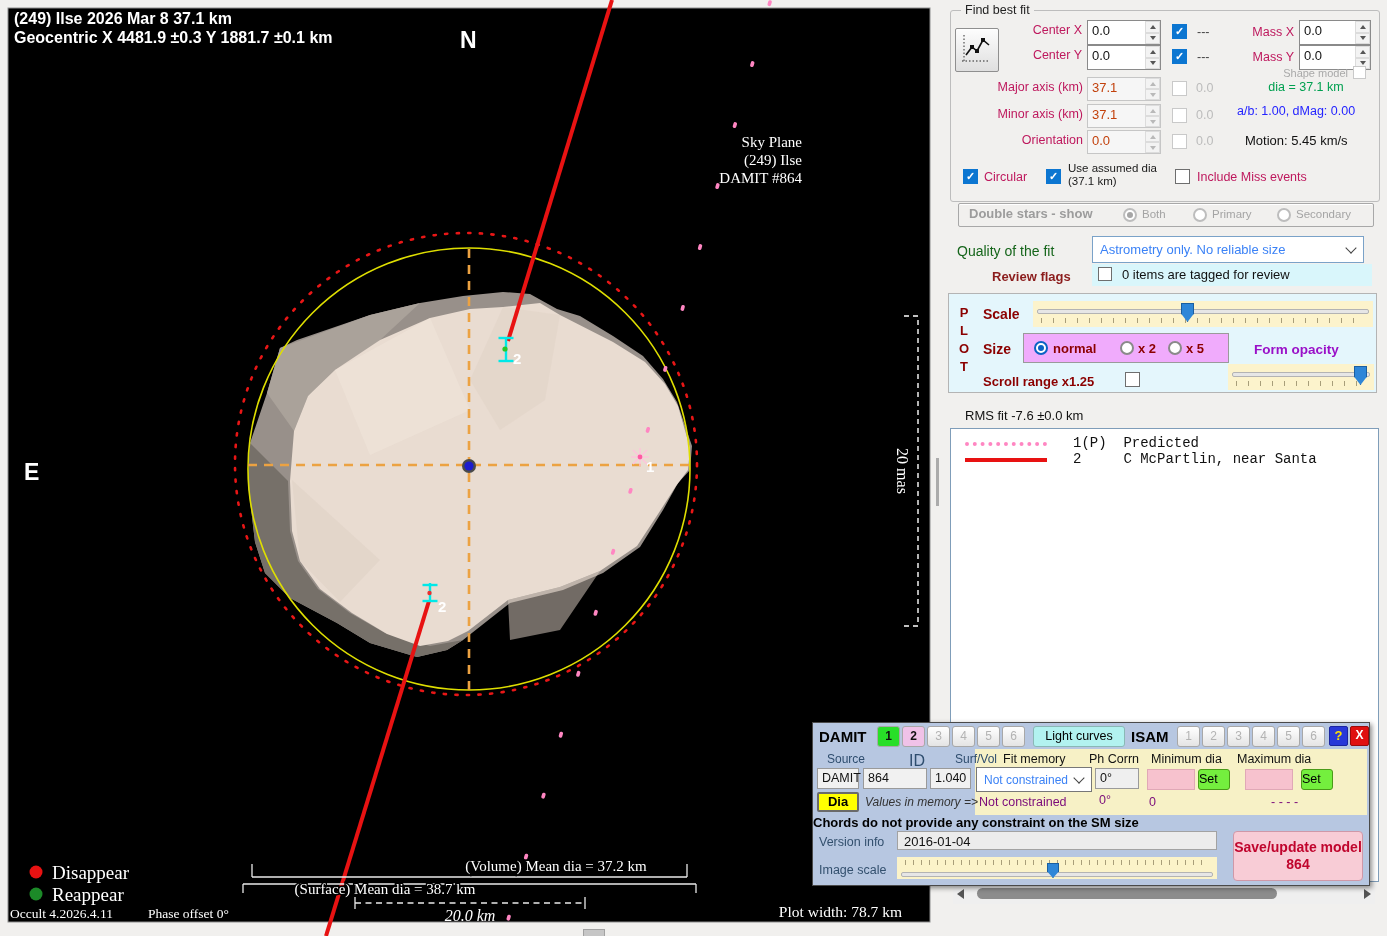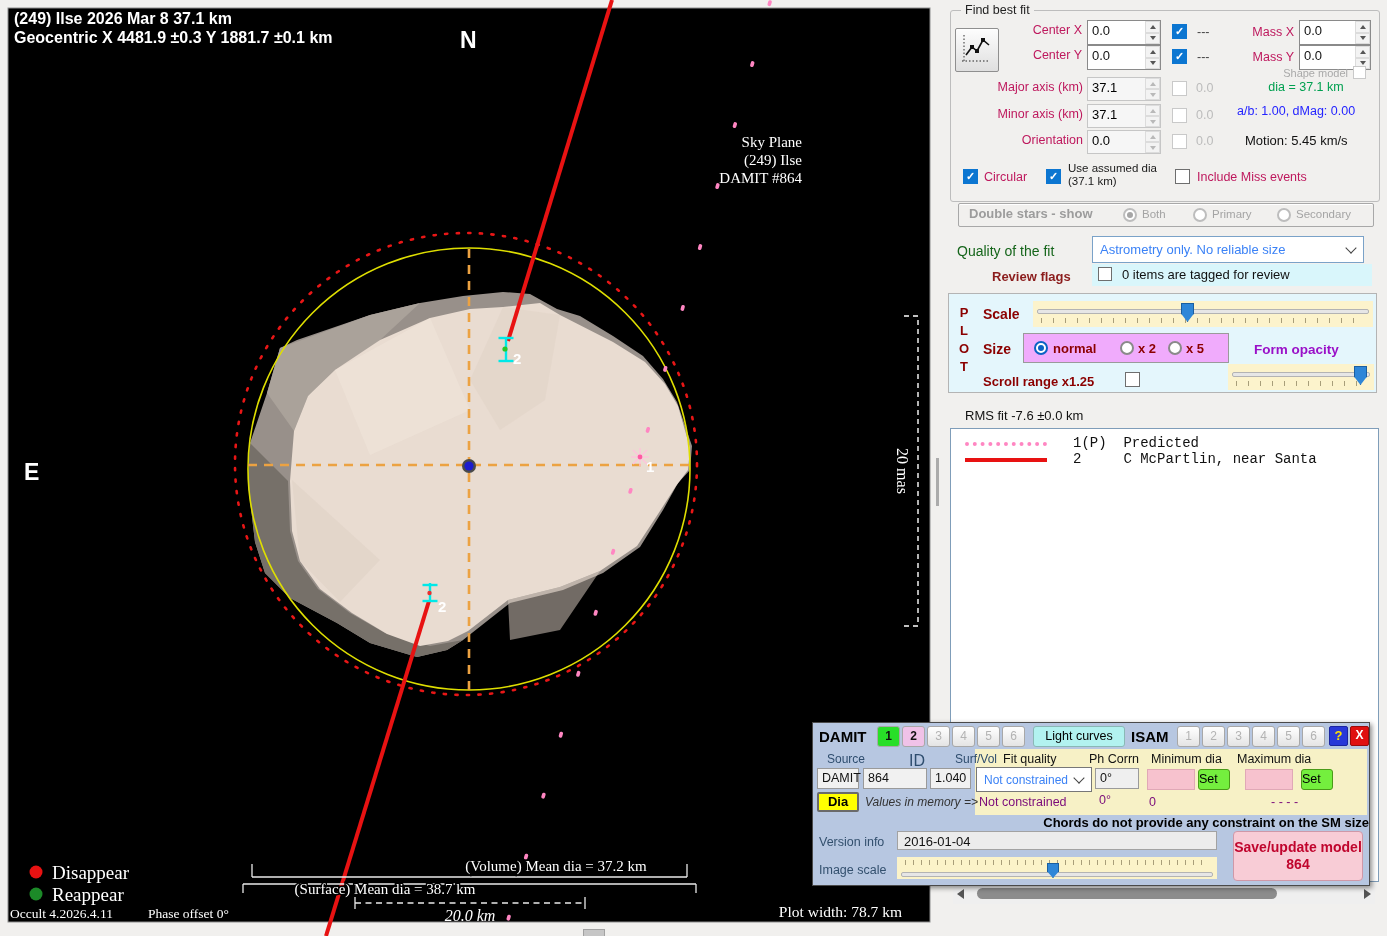--- a/index.html
+++ b/index.html
@@ -9,21 +9,21 @@
   .rlbl{text-align:right;}
   
   .groupbox{border:1px solid #bdbdbd;border-radius:3px;}
   .gb-title{position:absolute;top:-8px;left:10px;background:#f1f0ee;padding:0 4px;font-size:12.5px;color:#222;}
   
   .spin{position:absolute;background:#fff;border:1px solid #8a8a8a;display:flex;align-items:stretch;}
   .spin .val{flex:1;font-size:13px;padding:2px 0 0 4px;color:#111;}
   .spin .arrows{width:15px;display:flex;flex-direction:column;}
   .spin .arrows>div{flex:1;background:#f3f3f3;border:1px solid #dcdcdc;display:flex;align-items:center;justify-content:center;}
   .spin.disabled{background:#f6f6f6;border-color:#c6c6c6;}
-  .spin.disabled .val{color:#000000;}
+  .spin.disabled .val{color:#c2410c;}
   .tri-u{width:0;height:0;border-left:3px solid transparent;border-right:3px solid transparent;border-bottom:4px solid #565656;}
   .tri-d{width:0;height:0;border-left:3px solid transparent;border-right:3px solid transparent;border-top:4px solid #565656;}
   .spin.disabled .tri-u{border-bottom-color:#b9b9b9}.spin.disabled .tri-d{border-top-color:#b9b9b9}
   
   .cb{position:absolute;width:15px;height:15px;background:#fff;border:1px solid #6e6e6e;box-sizing:border-box;}
   .cb.checked{background:#0c76d1;border-color:#0c76d1;}
   .cb.checked::after{content:"✓";color:#fff;font-size:11px;font-weight:bold;position:absolute;left:2px;top:0px;}
   .cb.dis{border-color:#c9c9c9;}
   .cb.small{width:13px;height:13px;}
   
@@ -369,21 +369,21 @@
     <div class="nbtn off" style="left:414px;top:3px">3</div>
     <div class="nbtn off" style="left:439px;top:3px">4</div>
     <div class="nbtn off" style="left:464px;top:3px">5</div>
     <div class="nbtn off" style="left:489px;top:3px">6</div>
     <div class="abs" style="left:516px;top:3px;width:17px;height:18px;background:#2838d8;border:1px solid #1a24a0;border-radius:2px;color:#ffe000;font-weight:bold;font-size:13px;text-align:center;line-height:17px">?</div>
     <div class="abs" style="left:537px;top:3px;width:17px;height:18px;background:#e01010;border:1px solid #9a0a0a;border-radius:2px;color:#fff;font-weight:bold;font-size:12px;text-align:center;line-height:17px">X</div>
 
     <div class="abs" style="left:14px;top:29px;font-size:12px;color:#2e4d6e">Source</div>
     <div class="abs" style="left:96px;top:29px;font-size:16px;color:#2e4d6e">ID</div>
     <div class="abs" style="left:142px;top:29px;font-size:12px;color:#2e4d6e">Surf/Vol</div>
-    <div class="abs" style="left:190px;top:29px;font-size:12.5px;color:#111">Fit quality</div>
+    <div class="abs" style="left:190px;top:29px;font-size:12.5px;color:#111">Fit memory</div>
     <div class="abs" style="left:276px;top:29px;font-size:12.5px;color:#111">Ph Corrn</div>
     <div class="abs" style="left:338px;top:29px;font-size:12.5px;color:#111">Minimum dia</div>
     <div class="abs" style="left:424px;top:29px;font-size:12.5px;color:#111">Maximum dia</div>
 
     <div class="fieldbox" style="left:4px;top:45px;width:42px;height:21px">DAMIT</div>
     <div class="fieldbox" style="left:50px;top:45px;width:64px;height:21px">864</div>
     <div class="fieldbox" style="left:117px;top:45px;width:41px;height:21px">1.040</div>
     <div class="combo" style="left:163px;top:44px;width:114px;height:23px;border-color:#777">
       <div class="ctext" style="font-size:12px">Not constrained</div>
         <div class="chev"></div>
@@ -394,21 +394,21 @@
     <div class="pinkbox" style="left:432px;top:46px;width:46px;height:19px"></div>
     <div class="setbtn" style="left:488px;top:46px">Set</div>
 
     <div class="abs" style="left:4px;top:69px;width:42px;height:20px;background:#ffff00;border:2px solid #6a6a6a;border-radius:2px;box-sizing:border-box;font-size:13px;font-weight:bold;text-align:center;line-height:16px;color:#000">Dia</div>
     <div class="abs" style="left:52px;top:72px;font-size:12px;font-style:italic;color:#333">Values in memory =&gt;</div>
     <div class="purple" style="left:166px;top:72px">Not constrained</div>
     <div class="purple" style="left:286px;top:70px">0°</div>
     <div class="purple" style="left:336px;top:72px">0</div>
     <div class="purple" style="left:458px;top:72px">- - - -</div>
 
-    <div class="abs" style="left:0;top:92px;width:100%;text-align:right;font-size:13px;font-weight:bold;color:#000">Chords do not provide any constraint on the SM size</div>
+    <div class="abs" style="left:0;top:92px;width:100%;text-align:left;font-size:13px;font-weight:bold;color:#000">Chords do not provide any constraint on the SM size</div>
 
     <div class="abs" style="left:6px;top:112px;font-size:12.5px;color:#33506e">Version info</div>
     <div class="abs" style="left:84px;top:108px;width:320px;height:19px;background:#ececec;border:1px solid #a2a2a2;font-size:13px;color:#111;padding:2px 0 8px 6px;box-sizing:border-box">2016-01-04</div>
     <div class="abs" style="left:420px;top:108px;width:128px;height:48px;background:#f8ccd6;border:1px solid #cf98a8;border-radius:4px;display:flex;align-items:center;justify-content:center;text-align:center;font-size:14px;font-weight:bold;color:#c0052d;line-height:1.25">Save/update model 864</div>
 
     <div class="abs" style="left:6px;top:140px;font-size:12.5px;color:#33506e">Image scale</div>
     <div class="slider" style="left:84px;top:134px;width:320px;height:22px;background:#fbf3c9">
       <div class="ticks" style="top:3px;background:repeating-linear-gradient(to right,#a89e7a 0 1px,transparent 1px 8px)"></div>
       <div class="groove" style="top:15px"></div>
       <div class="thumb" style="left:150px;top:6px;height:13px;width:10px"></div>

